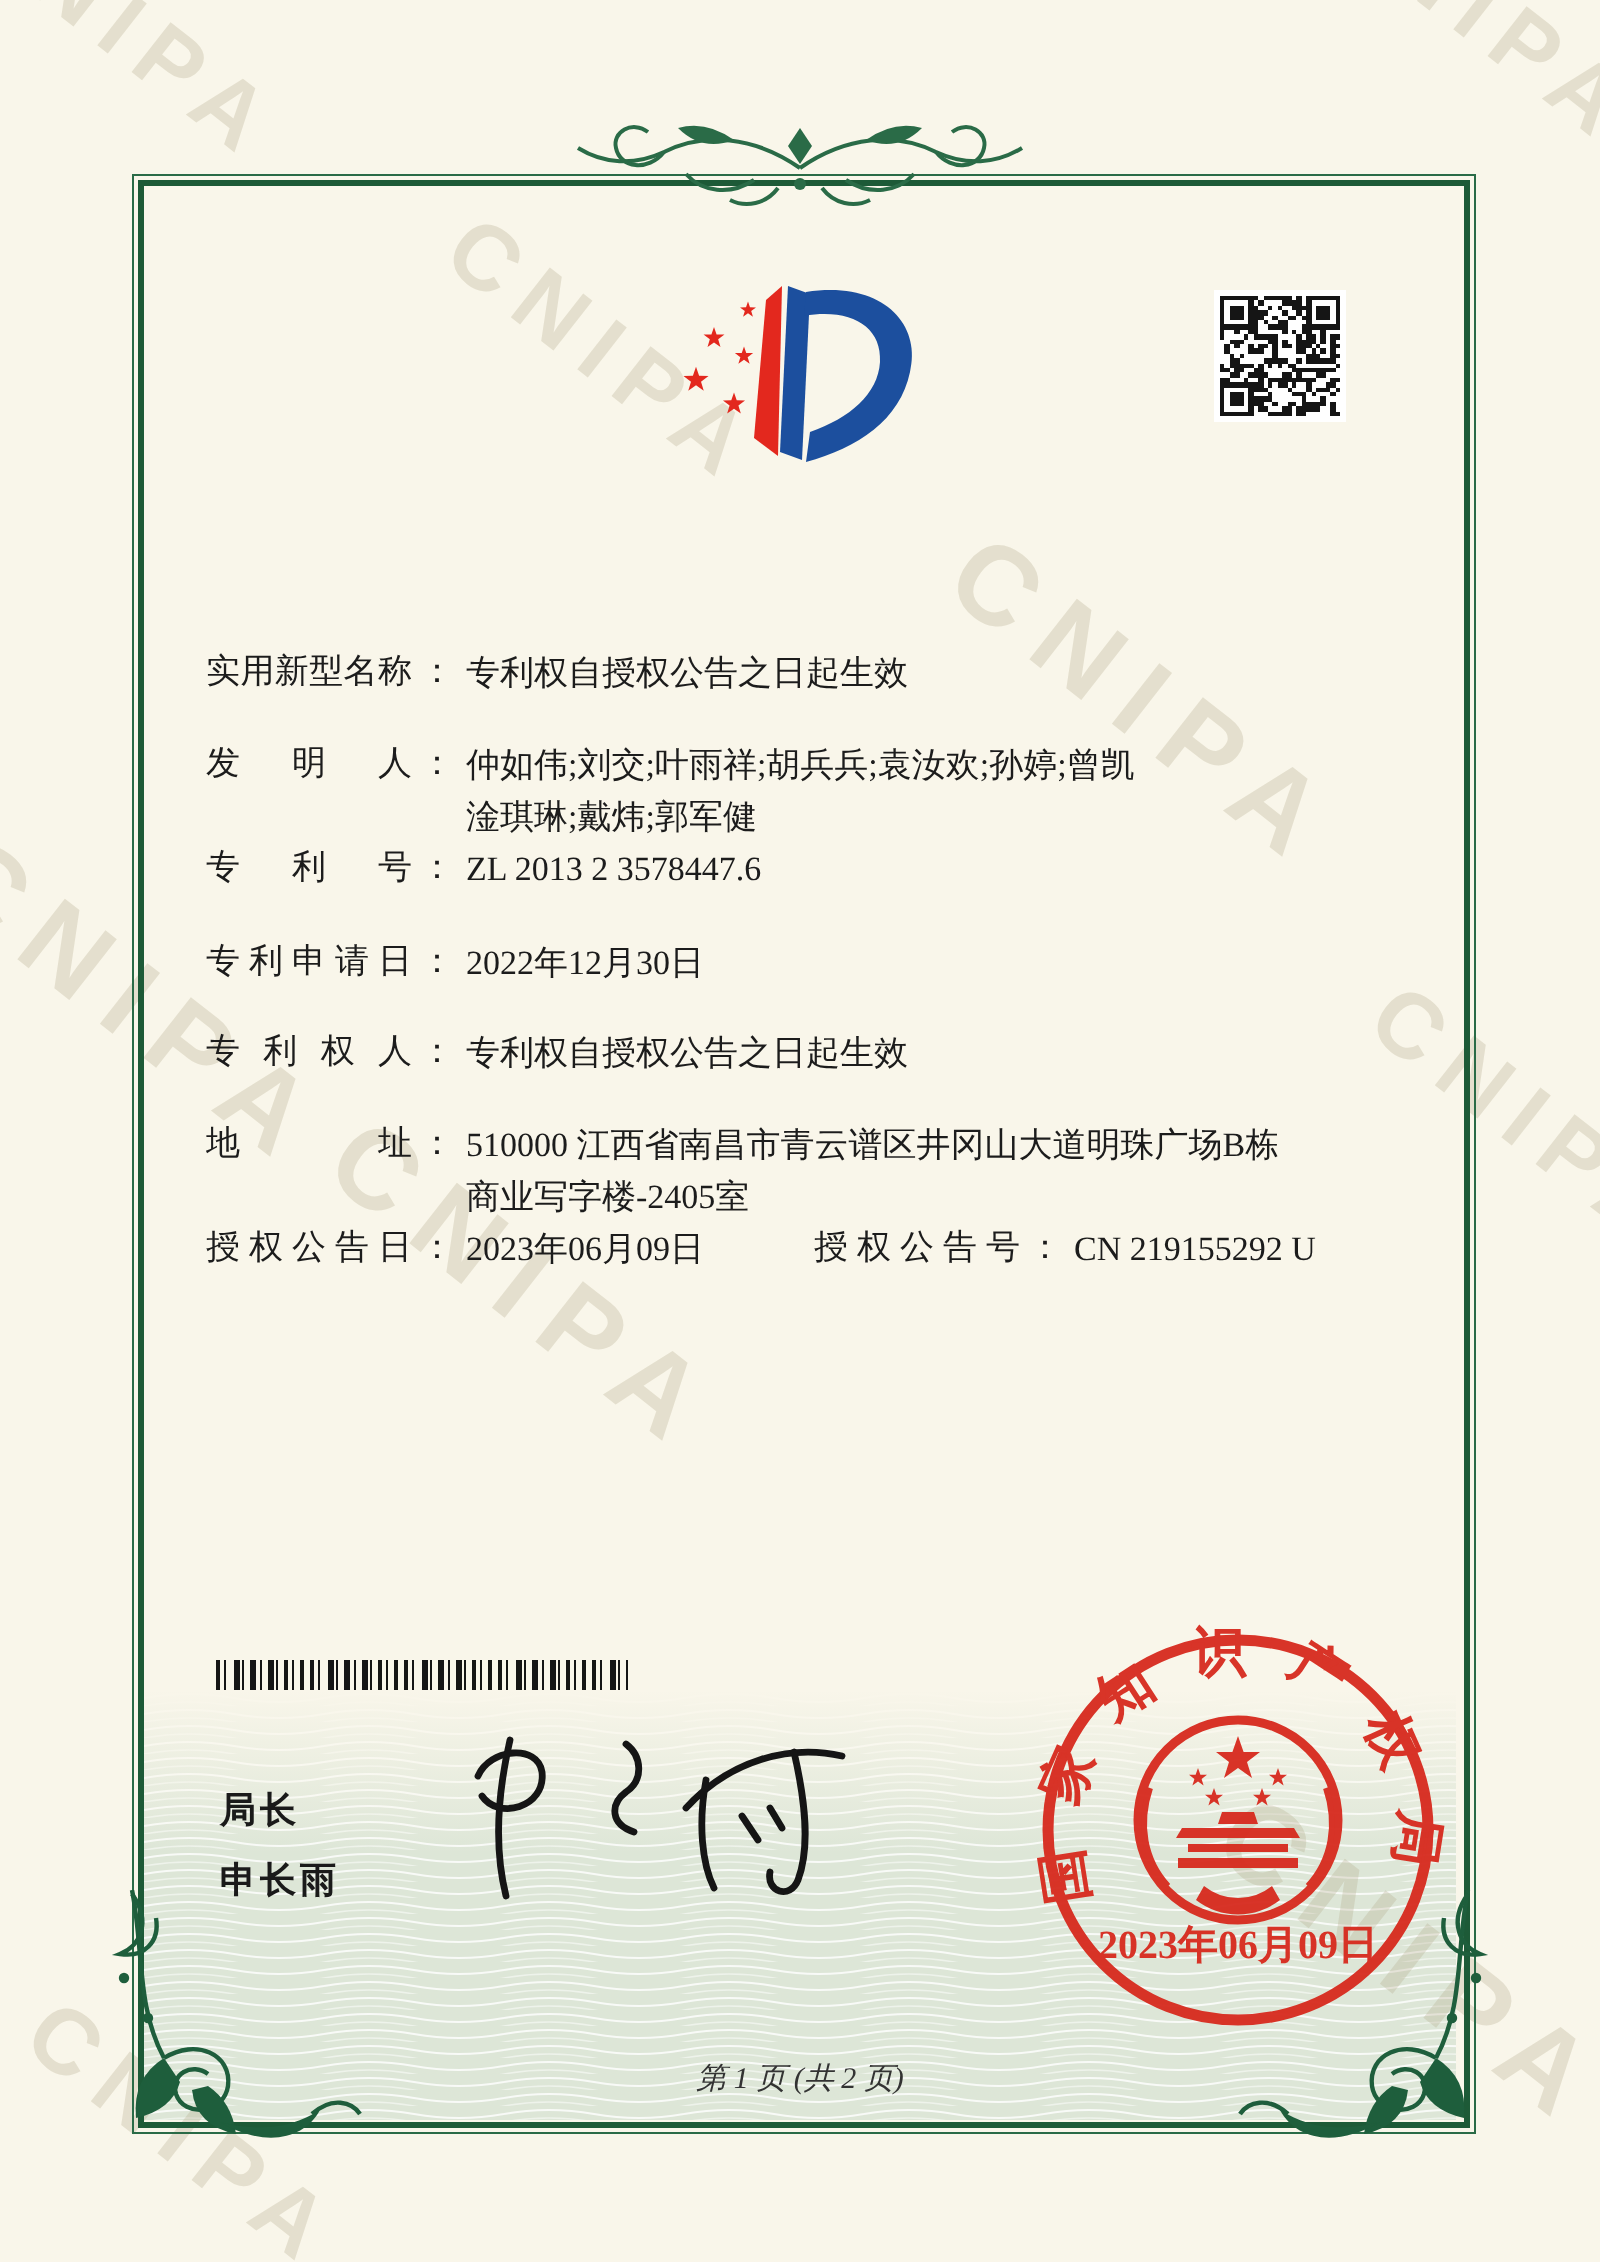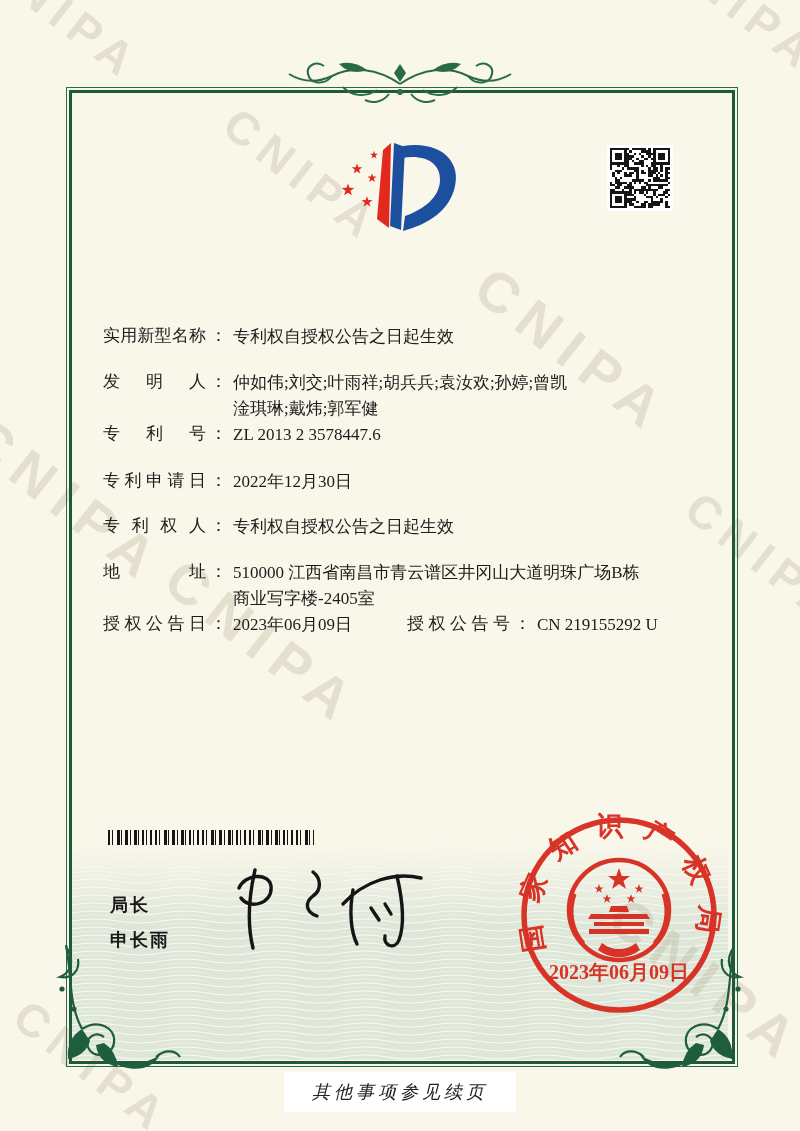--- a/index.html
+++ b/index.html
@@ -615,15 +615,15 @@
       <polygon points="12,-16 13.2,-12.6 16.5,-12.6 13.8,-10.5 14.8,-7.2 12,-9.3 9.2,-7.2 10.2,-10.5 7.5,-12.6 10.8,-12.6"></polygon>
       <path d="M-8,-4 L8,-4 L10,2 L-10,2 Z"></path>
       <path d="M-28,4 L28,4 L31,9 L-31,9 Z"></path>
       <path d="M-25,12 L25,12 L25,16 L-25,16 Z"></path>
       <path d="M-30,19 L30,19 L30,24 L-30,24 Z"></path>
       <path d="M-21,40 A34,34 0 0 0 21,40 L17,33 A27,27 0 0 1 -17,33 Z"></path>
     </g>
     <text x="105" y="169" text-anchor="middle" font-size="20" font-weight="bold" fill="#d7281c">2023年06月09日</text>
   </svg>
 
-  <div class="note-box">其他事项参见续页</div>
+  <div class="page-num">第 1 页 (共 2 页)</div>
 
 </div>
 
 </body></html>

